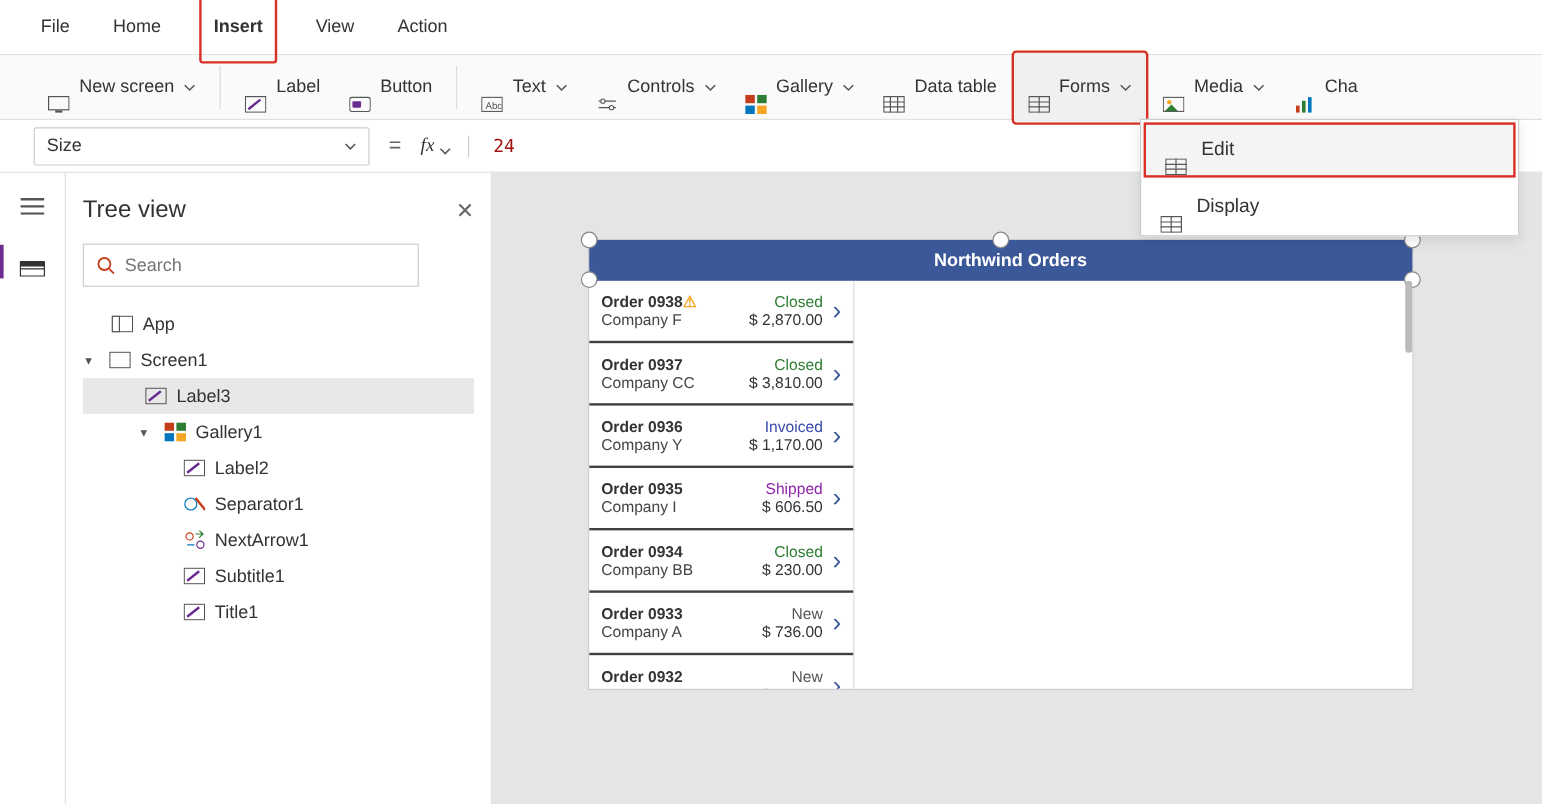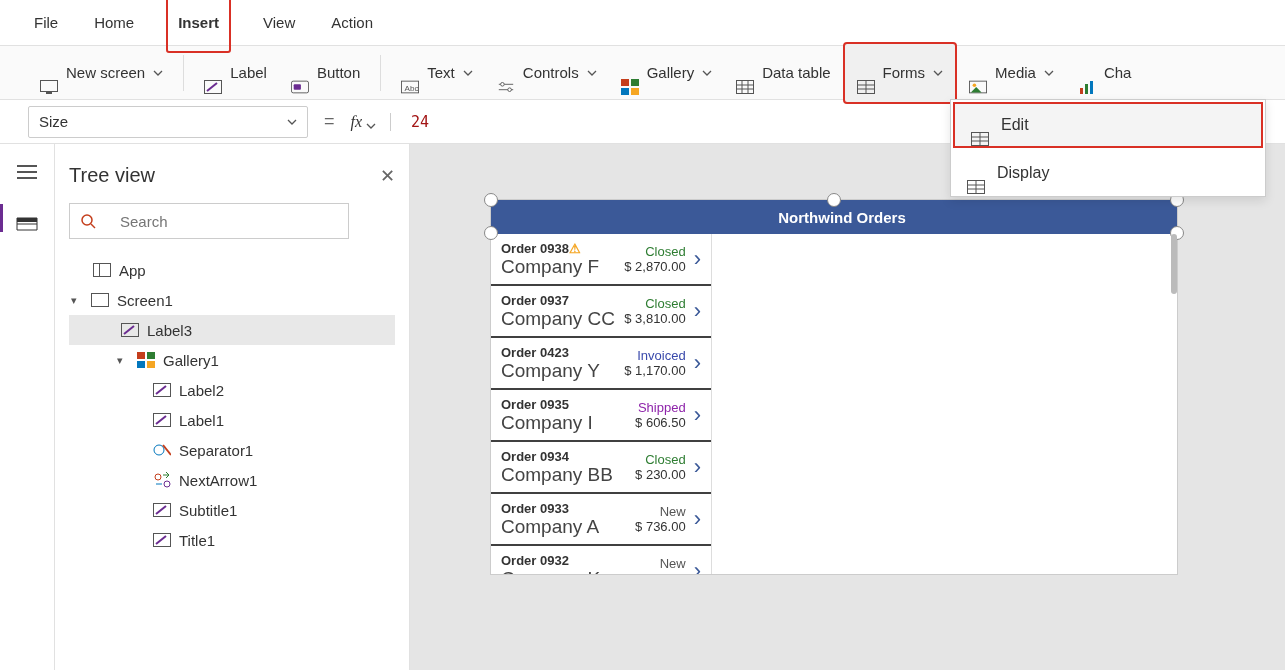--- a/index.html
+++ b/index.html
@@ -32,21 +32,21 @@
 
 .left-rail { width: 55px; border-right: 1px solid #e1e1e1; display: flex; flex-direction: column; align-items: center; padding-top: 16px; gap: 28px; position: relative; }
 .rail-icon { width: 24px; height: 24px; cursor: pointer; display:flex; align-items:center; justify-content:center;}
 .rail-active-mark { position: absolute; left: 0; top: 60px; width: 3px; height: 28px; background: #6b2c91; }
 
 
 .tree-panel { width: 355px; border-right: 1px solid #e1e1e1; padding: 20px 14px 0 14px; }
 .tree-header { display: flex; justify-content: space-between; align-items: center; margin-bottom: 16px; }
 .tree-title { font-size: 20px; font-weight: 400; }
 .tree-close { font-size: 18px; color: #666; cursor: pointer; }
-.tree-search { width: 280px; height: 36px; border: 1px solid #ccc; display: flex; align-items: center; padding: 0 10px; gap: 24px; margin-bottom: 16px; }
+.tree-search { width: 280px; height: 36px; border: 1px solid #ccc; display: flex; align-items: center; padding: 0 10px; gap: 8px; margin-bottom: 16px; }
 .tree-search input { border: none; outline: none; font-size: 15px; flex: 1; color: #666; }
 .tree-item { display: flex; align-items: center; gap: 8px; padding: 6px 4px; font-size: 15px; cursor: pointer; }
 .tree-item.selected { background: #e8e8e8; }
 .tree-indent-0 { padding-left: 4px; }
 .tree-indent-1 { padding-left: 2px; }
 .tree-indent-2 { padding-left: 32px; }
 .tree-indent-3 { padding-left: 48px; }
 .tree-indent-4 { padding-left: 64px; }
 .tree-caret { width: 12px; display:inline-block; font-size: 11px; color:#555;}
 .tree-icon { width: 18px; height: 18px; display:inline-flex; align-items:center; justify-content:center; }
@@ -54,21 +54,21 @@
 
 .canvas { flex: 1; background: #e5e5e5; position: relative; }
 .app-frame { position: absolute; left: 80px; top: 55px; width: 688px; background: #fff; border: 1px solid #ccc; }
 .selection-handle { position:absolute; width:14px; height:14px; border:1px solid #888; background:#fff; border-radius:50%; }
 .app-header { height: 34px; background: #3b5998; color: #fff; font-weight: 600; display: flex; align-items: center; justify-content: center; font-size: 15px; padding-left: 16px; }
 .gallery { height: 340px; overflow: hidden; position:relative;}
 .gallery-scroll { position:absolute; right:0; top:0; width:6px; height:60px; background:#bbb; border-radius:3px;}
 .order-row { height: 52px; border-bottom: 2px solid #404040; display: flex; align-items: center; padding: 6px 10px; width: 220px; position: relative; }
 .order-left { flex: 1; }
 .order-id { font-weight: 600; font-size: 13px;}
-.order-company { color: #444; font-size: 19px;}
+.order-company { color: #444; font-size: 13px;}
 .order-right { text-align: right; }
 .order-status { font-size: 13px; }
 .order-price { font-size: 13px; }
 .order-arrow { color: #3b5998; font-size: 22px; font-weight:300; margin-left:8px; }
 .status-Closed { color: #2e7d32; }
 .status-Invoiced { color: #3949ab; }
 .status-Shipped { color: #8e24aa; }
 .status-New { color: #555; }
 .warn { color: #f5a623; font-size:13px;}
 .gallery-divider { position:absolute; left:220px; top:0; bottom:0; width:1px; background:#ddd;}
@@ -300,30 +300,20 @@
               <rect x="0.5" y="0.5" width="17" height="13" fill="none" stroke="#555"></rect>
               <path d="M3 11 L13 3" stroke="#6b2c91" stroke-width="2"></path>
             </svg>
           </span>
           <span>Label2</span>
         </div>
         <div class="tree-item tree-indent-4">
           <span class="tree-caret"></span>
           <span class="tree-icon">
             <svg width="18" height="14">
-              <rect x="0.5" y="0.5" width="17" height="13" fill="none" stroke="#555"></rect>
-              <path d="M3 11 L13 3" stroke="#6b2c91" stroke-width="2"></path>
-            </svg>
-          </span>
-          <span>Label1</span>
-        </div>
-        <div class="tree-item tree-indent-4">
-          <span class="tree-caret"></span>
-          <span class="tree-icon">
-            <svg width="18" height="14">
               <circle cx="6" cy="7" r="5" fill="none" stroke="#0277bd"></circle>
               <path d="M10 2 L18 12" stroke="#c43e1c" stroke-width="2"></path>
             </svg>
           </span>
           <span>Separator1</span>
         </div>
         <div class="tree-item tree-indent-4">
           <span class="tree-caret"></span>
           <span class="tree-icon">
             <svg width="18" height="16">
@@ -389,21 +379,21 @@
                 <div class="order-company">Company CC</div>
               </div>
               <div class="order-right">
                 <div class="order-status status-Closed">Closed</div>
                 <div class="order-price">$ 3,810.00</div>
               </div>
               <div class="order-arrow">›</div>
             </div>
             <div class="order-row">
               <div class="order-left">
-                <div class="order-id">Order 0423</div>
+                <div class="order-id">Order 0936</div>
                 <div class="order-company">Company Y</div>
               </div>
               <div class="order-right">
                 <div class="order-status status-Invoiced">Invoiced</div>
                 <div class="order-price">$ 1,170.00</div>
               </div>
               <div class="order-arrow">›</div>
             </div>
             <div class="order-row">
               <div class="order-left">

